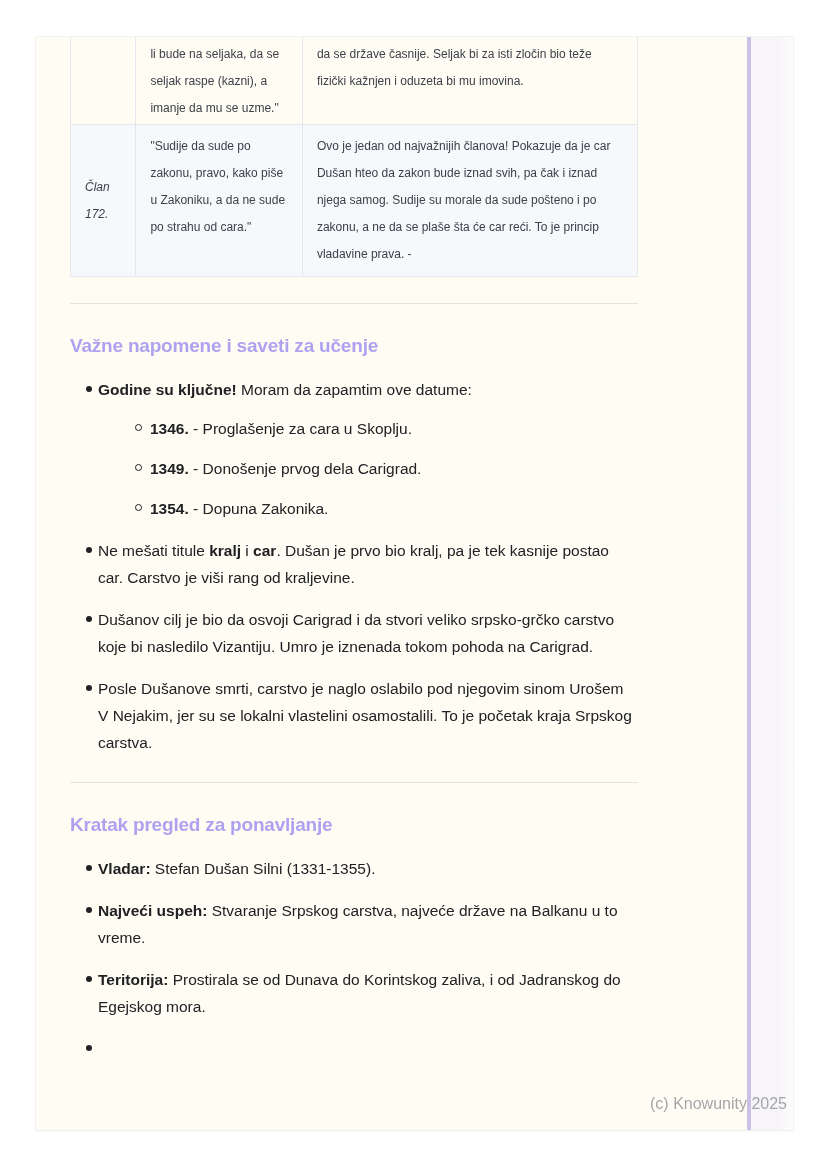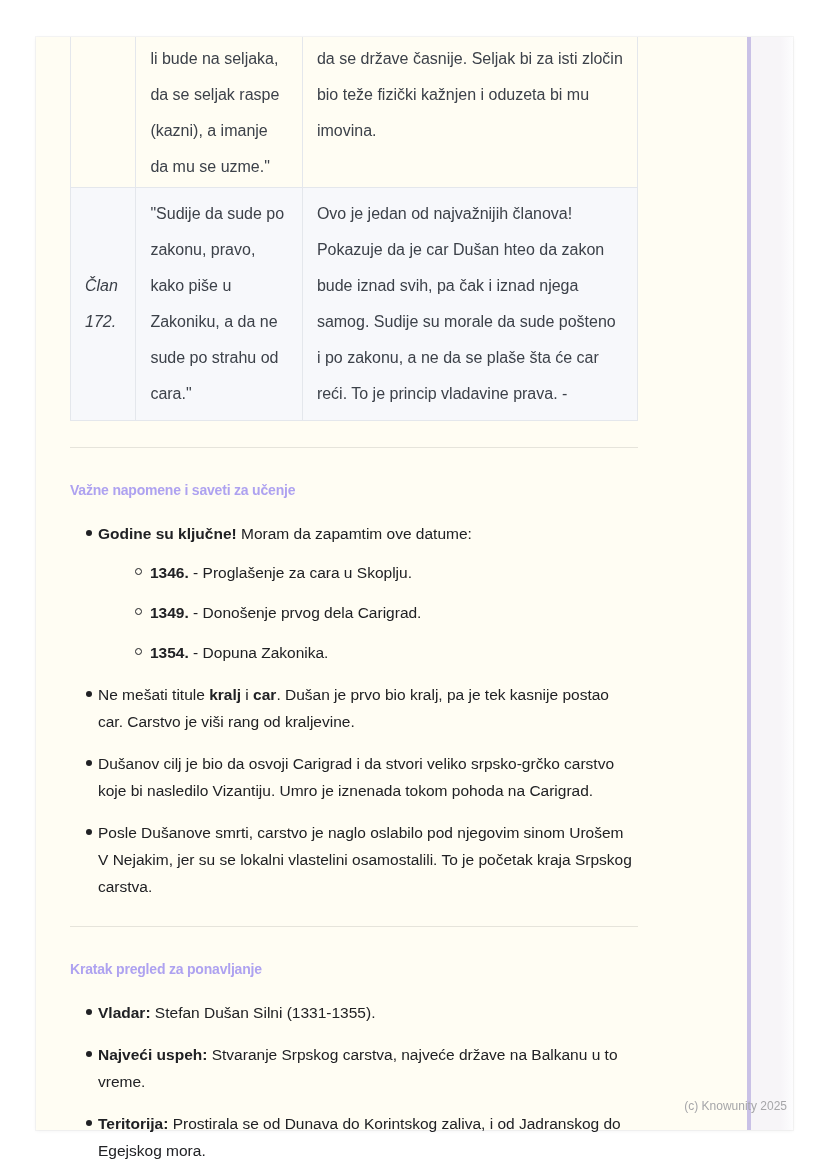--- a/index.html
+++ b/index.html
@@ -44,22 +44,22 @@
   .content{
     position:absolute;
     left:34px; top:0;
     width:568px;
   }
   
   table.articles{
     width:568px;
     border-collapse:collapse;
     table-layout:fixed;
-    font-size:16px;
-    line-height:36px;
+    font-size:12px;
+    line-height:27px;
     color:var(--table-text);
   }
   table.articles td{
     border:1px solid var(--table-border);
     vertical-align:top;
     padding:8px 14px;
     overflow:hidden;
   }
   table.articles tr.cut td{
     border-top:none;
@@ -75,21 +75,21 @@
   table.articles tr.alt td.c-article{vertical-align:middle;}
   
   hr.divider{
     border:none;
     border-top:1px solid var(--divider);
     margin-top:26px;
   }
   h2.section-heading{
     margin-top:27px;
     margin-bottom:15px;
-    font-size:14px;
+    font-size:19px;
     line-height:30px;
     font-weight:700;
     letter-spacing:-0.2px;
     color:var(--accent-purple);
   }
   
   ul{list-style:none;}
   ul.lv1{margin-top:14px;}
   ul.lv1 > li{
     position:relative;
@@ -124,21 +124,21 @@
     width:5px; height:5px;
     border:1.5px solid var(--body-text);
     border-radius:50%;
     background:transparent;
   }
   .b{font-weight:700;}
   
   .watermark{
     position:absolute;
     right:6px; bottom:17px;
-    font-size:12px;
+    font-size:16px;
     color:var(--watermark-gray);
     z-index:5;
   }
 </style>
 </head>
 <body>
 
 <div class="page">
 
   <div class="side-strip"></div>

